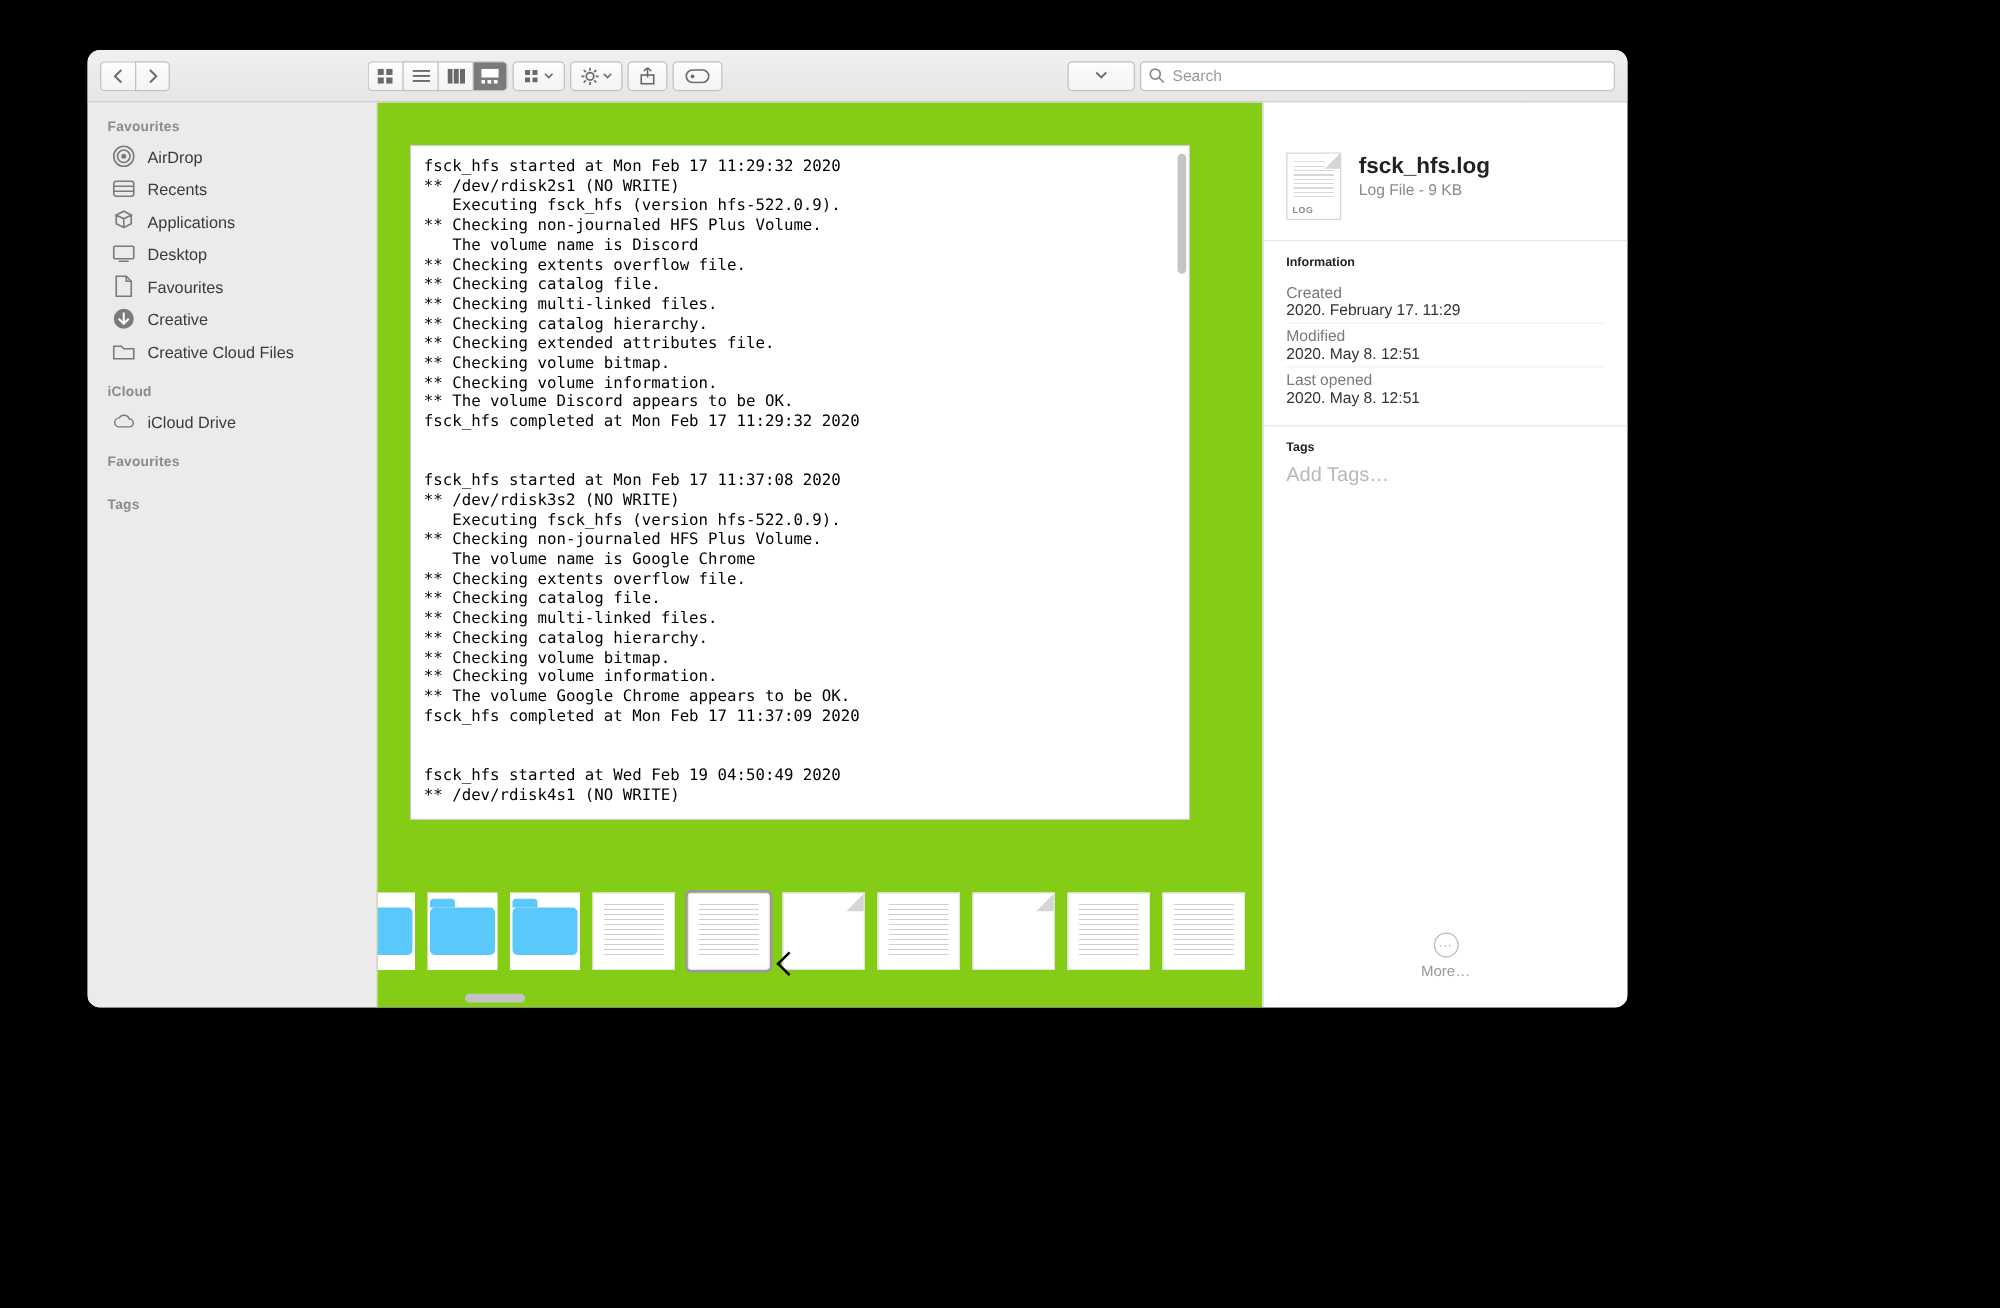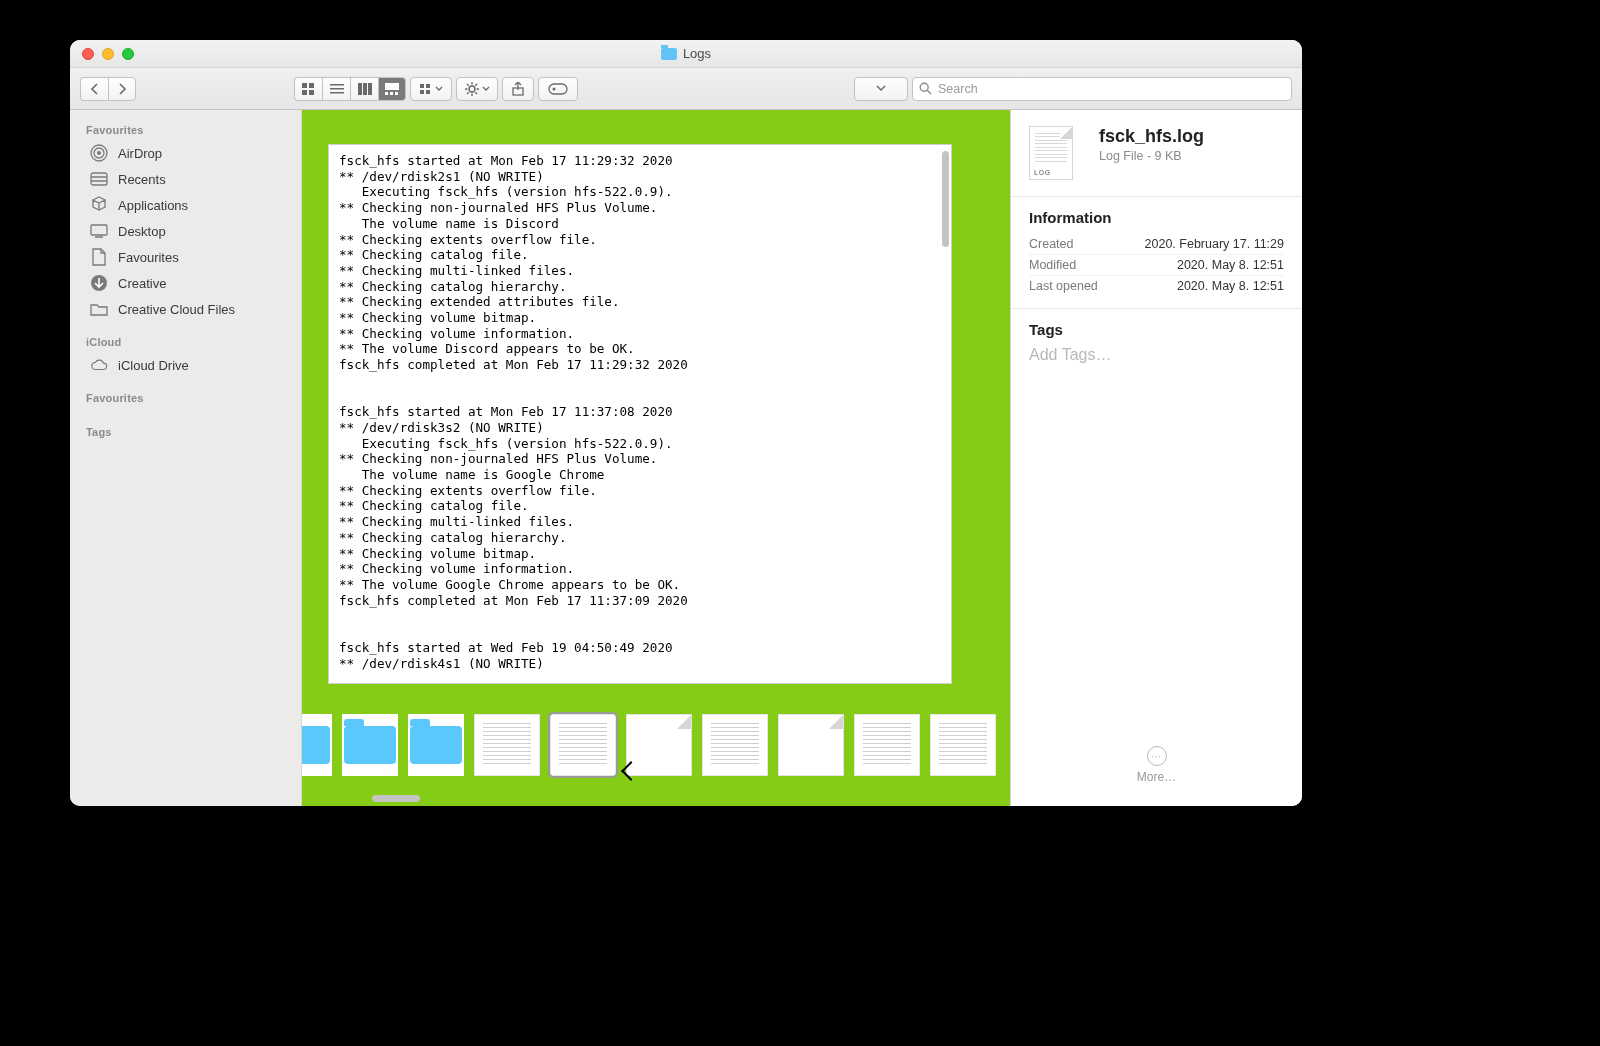--- a/index.html
+++ b/index.html
@@ -57,52 +57,41 @@
   .thumb.half .fld{ margin-left:-26px; }
   .thumb.doc{ background:#fff; border:1px solid #e5e5e5;}
   .thumb.doc.text:after{ content:""; position:absolute; inset:8px 8px 8px 8px; background:repeating-linear-gradient(#cfcfcf 0 1px, transparent 1px 4px);}
   .thumb.doc.blank{ border:1px solid #e2e2e2; background:#fff;}
   .thumb.doc .fold{ position:absolute; top:0; right:0; width:14px; height:14px; background:linear-gradient(135deg,#fff 49%, #d6d6d6 51%);}
   .thumb.doc.alias:before{ content:""; position:absolute; left:-3px; bottom:-3px; width:12px; height:12px; border-left:2px solid #000; border-bottom:2px solid #000; transform:rotate(45deg);}
   .hscroll{ height:16px; display:flex; align-items:center; padding-left:70px;}
   .hthumb{ width:48px; height:7px; background:#c4c4c4; border-radius:4px;}
   
   .inspector{ width:292px; border-left:1px solid #d6d6d6; background:#fff; padding:16px 0 0 0; font-size:13px; display:flex; flex-direction:column;}
-  .insp-head{ display:flex; gap:26px; padding:0 18px 16px 18px;}
+  .insp-head{ display:flex; gap:14px; padding:0 18px 16px 18px;margin-top:24px;}
   .logfile-icon{ width:44px; height:54px; background:#fff; border:1px solid #d6d6d6; position:relative;}
   .logfile-icon .fold{ position:absolute; top:0; right:0; width:12px; height:12px; background:linear-gradient(135deg,#fff 49%, #d6d6d6 51%);}
   .logfile-icon .lines{ position:absolute; inset:6px 5px 16px 5px; background:repeating-linear-gradient(#d8d8d8 0 1px, transparent 1px 3.5px);}
   .logfile-icon .tag{ position:absolute; left:4px; bottom:3px; font-size:7px; font-weight:700; color:#8a8a8a; letter-spacing:0.5px;}
   .insp-title{ font-size:18px; font-weight:700; color:#222;}
   .insp-sub{ font-size:12.5px; color:#8a8a8a; margin-top:2px;}
   .insp-sec{ border-top:1px solid #e6e6e6; padding:12px 18px;}
-  .insp-sec h3{ font-size:15px; font-weight:700; color:#222; margin-bottom:8px;}
-  .kv{ display:flex; justify-content:space-between; font-size:12.5px; padding:3px 0; color:#333; border-bottom:1px solid #f1f1f1;}
+  .insp-sec h3{ font-size:10px; font-weight:700; color:#222; margin-bottom:8px;}
+  .kv{ display:flex; justify-content:space-between; font-size:12.5px; padding:3px 0; color:#333; border-bottom:1px solid #f1f1f1;flex-direction:column;}
   .kv:last-child{ border-bottom:none;}
   .kv .k{ color:#7a7a7a;}
   .add-tags{ color:#b8b8b8; font-size:16px; }
   .insp-foot{ margin-top:auto; text-align:center; padding:16px 0 22px 0; color:#9a9a9a; font-size:12px;}
   .more-circle{ width:20px; height:20px; border:1.5px solid #b8b8b8; border-radius:50%; margin:0 auto 4px auto; display:flex; align-items:center; justify-content:center; color:#b8b8b8; font-size:11px; letter-spacing:1px;}
 </style>
 </head>
 <body>
 
 <div class="window">
 
-  <div class="titlebar">
-    <div class="traffic">
-      <div class="dot red"></div>
-      <div class="dot yellow"></div>
-      <div class="dot green"></div>
-    </div>
-    <div class="title-center">
-      <span class="folder-mini"></span>
-      <span>Logs</span>
-    </div>
-  </div>
 
   <div class="toolbar">
     <div class="btn-group">
       <div class="btn">
         <svg width="10" height="12" viewBox="0 0 10 12">
             <path d="M7 1 L2 6 L7 11" fill="none" stroke="#6a6a6a" stroke-width="1.6"></path>
           </svg>
       </div>
       <div class="btn">
         <svg width="10" height="12" viewBox="0 0 10 12">

